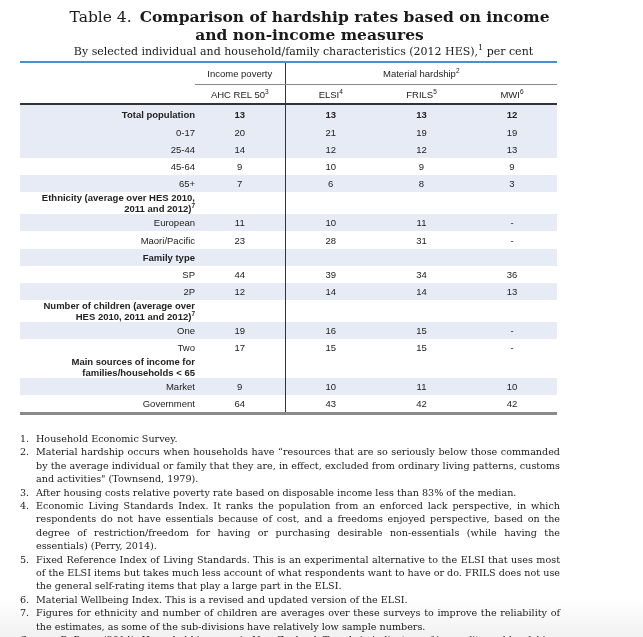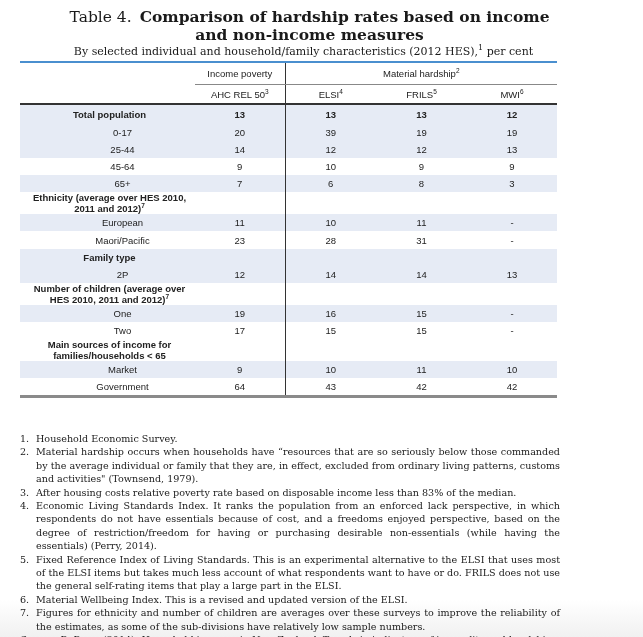--- a/index.html
+++ b/index.html
@@ -25,21 +25,21 @@
   col.c0 { width: 175px; } col.c1 { width: 90px; } col.c2 { width: 91px; }
   col.c3 { width: 91px; } col.c4 { width: 90px; }
   td, th { padding: 0; font-weight: normal; text-align: center; vertical-align: middle; }
   .vline { border-left: 1px solid #333; }
   tr.h1 td { height: 21px; }
   tr.h2 td { height: 18px; }
   tr.h1 td.ul { border-bottom: 1px solid #888; }
   tr.h2 td { border-bottom: 2px solid #333; }
   tr.row td { height: 17.1px; }
   tr.sh td { background: #e6ebf5; }
-  td.lbl { text-align: center; padding-left: 4px; margin-top: 9px; }
+  td.lbl { text-align: right; padding-left: 4px; margin-top: 9px; }
   td.sub { padding-left: 30px; }
   tr.grp td.lbl { font-weight: bold; }
   tr.total td { font-weight: bold; height: 19px; }
   tr.last td { border-bottom: 3px solid #8a8a8a; }
   sup { font-size: 6.5px; line-height: 0; }
 
   .notes { position: absolute; left: 20px; top: 432px; width: 540px;
            font-size: 9.6px; line-height: 13.4px; color: #1a1a1a; }
   .note { display: flex; text-align: justify; }
   .note .n { width: 16px; flex: none; }
@@ -88,21 +88,21 @@
       <tr class="row sh total">
         <td class="lbl">Total population</td>
         <td>13</td>
         <td class="vline">13</td>
         <td>13</td>
         <td>12</td>
       </tr>
         <tr class="row sh">
           <td class="lbl sub">0-17</td>
           <td>20</td>
-          <td class="vline">39</td>
+          <td class="vline">21</td>
           <td>19</td>
           <td>19</td>
         </tr>
         <tr class="row sh">
           <td class="lbl sub">25-44</td>
           <td>14</td>
           <td class="vline">12</td>
           <td>12</td>
           <td>13</td>
         </tr>
@@ -140,20 +140,27 @@
           <td class="vline">28</td>
           <td>31</td>
           <td>-</td>
         </tr>
         <tr class="row grp sh">
           <td class="lbl"><span>Family type</span></td>
           <td></td>
           <td class="vline"></td>
           <td></td>
           <td></td>
+        </tr>
+        <tr class="row">
+          <td class="lbl sub">SP</td>
+          <td>44</td>
+          <td class="vline">39</td>
+          <td>34</td>
+          <td>36</td>
         </tr>
         <tr class="row sh">
           <td class="lbl sub">2P</td>
           <td>12</td>
           <td class="vline">14</td>
           <td>14</td>
           <td>13</td>
         </tr>
         <tr class="row grp">
           <td class="lbl"><span>Number of children (average over HES 2010, 2011 and 2012)</span><sup>7</sup></td>

